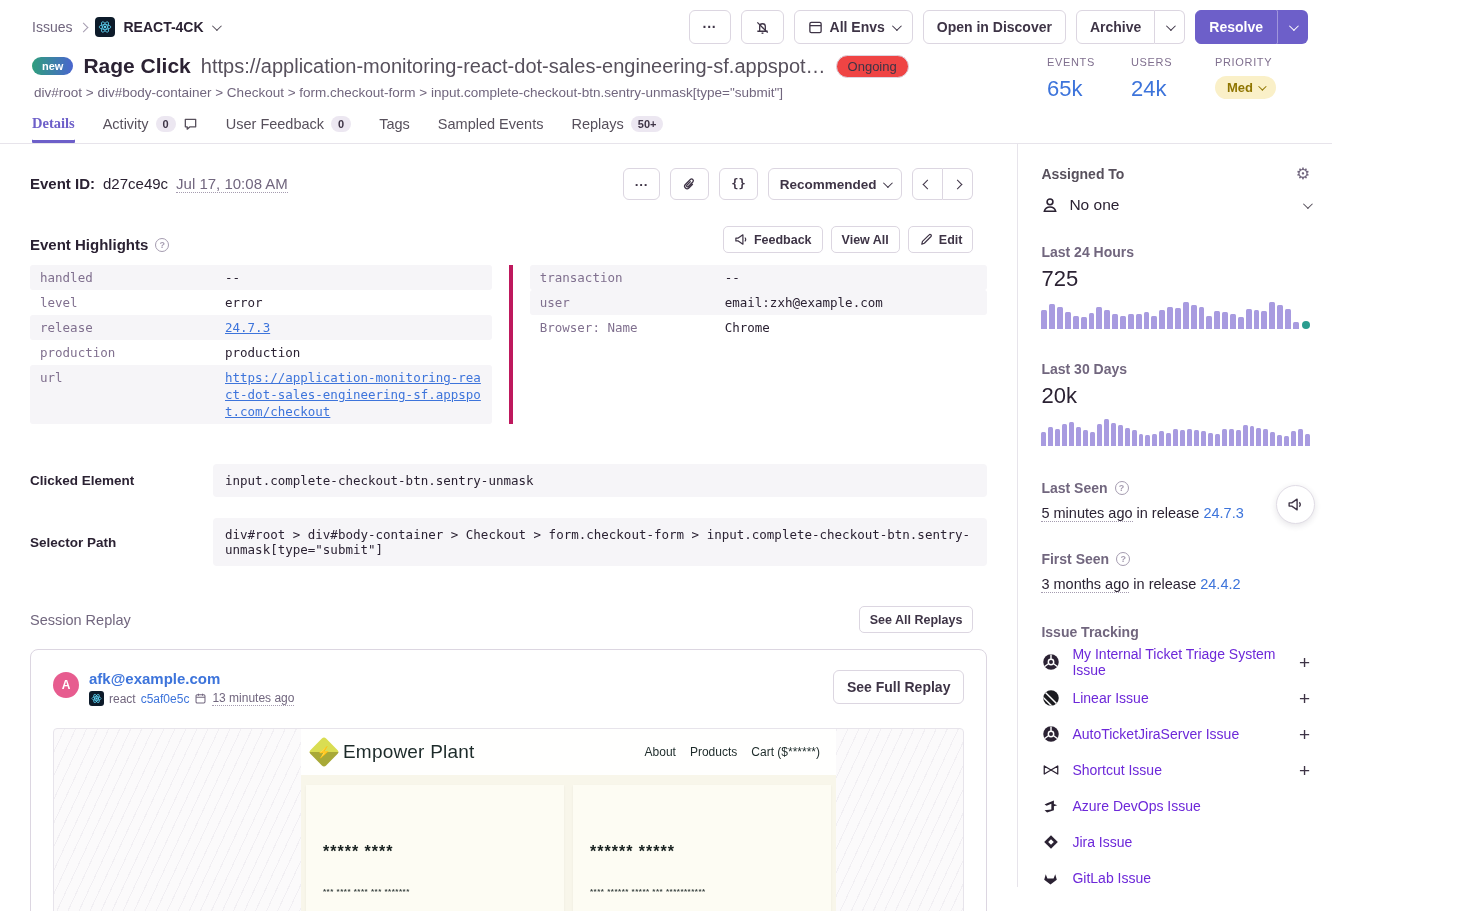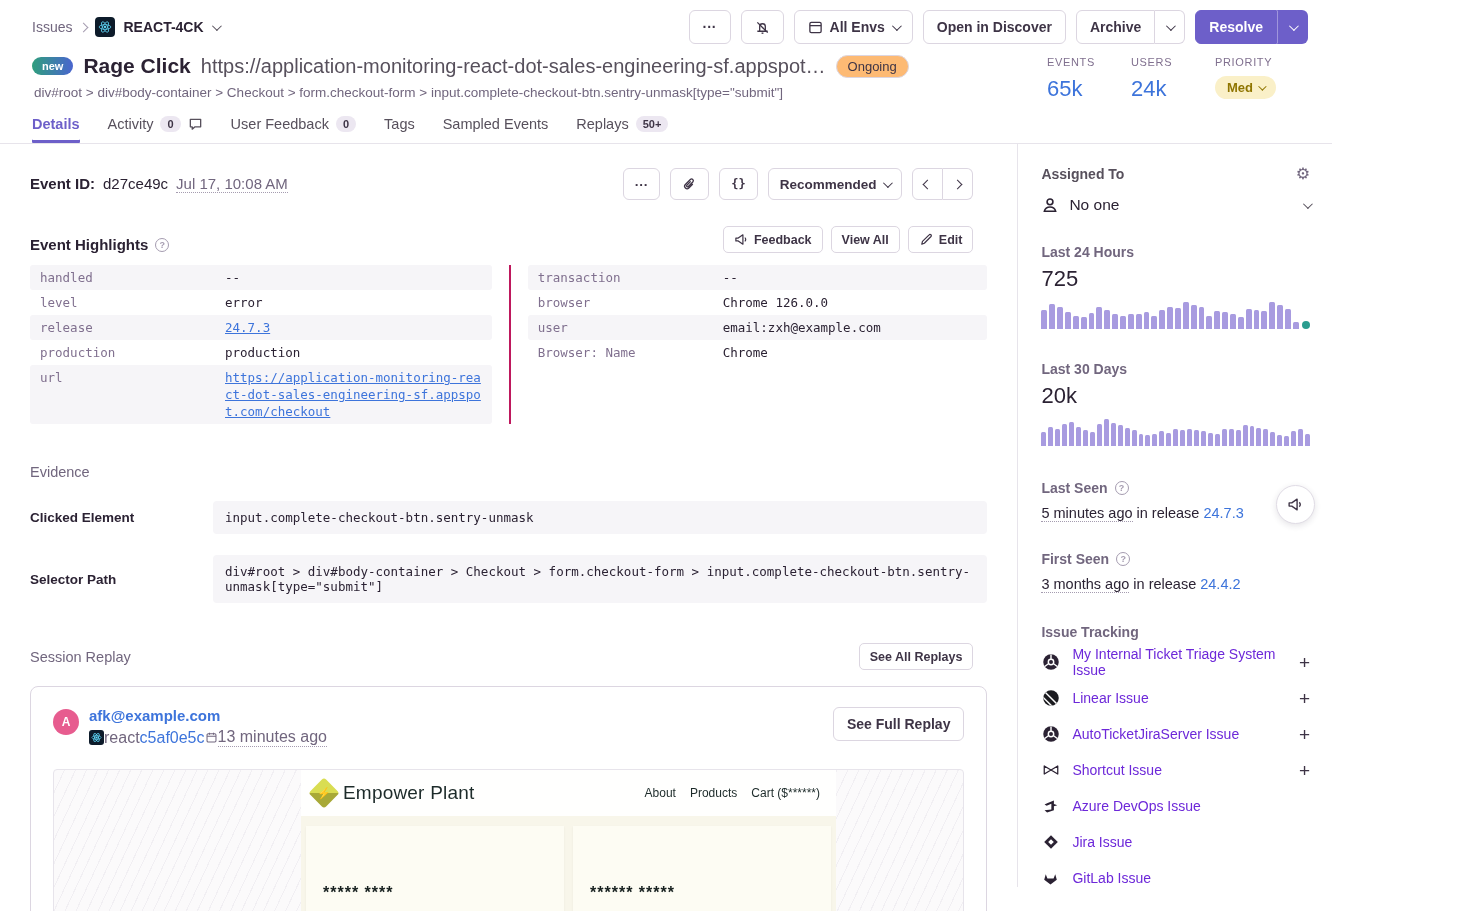--- a/index.html
+++ b/index.html
@@ -29,34 +29,34 @@
   .split .btn.primary:last-child { border-left:1px solid rgba(255,255,255,.35); }
   .icon-14 { width:15px; height:15px; }
 
   
   .title-row { display:flex; justify-content:space-between; padding:4px 32px 0 32px; }
   .title-line { display:flex; align-items:center; gap:10px; max-width:960px; }
   .badge-new { background:linear-gradient(90deg,#2f9e7d,#4a65cf); color:#fff; font-size:11px; font-weight:700;
     padding:3px 10px; border-radius:20px; }
   .issue-title { font-size:21px; font-weight:700; color:#2b2233; white-space:nowrap; }
   .issue-url { font-size:20px; color:#57505c; white-space:nowrap; overflow:hidden; }
-  .pill { border:1px solid #dcd6e1; border-radius:20px; padding:3px 11px; font-size:13px; color:#3e3446; background:#fdba74; }
+  .pill { border:1px solid #dcd6e1; border-radius:20px; padding:3px 11px; font-size:13px; color:#3e3446; background:#ef4444; }
   .subtitle { font-size:13.5px; color:#71667e; margin:7px 0 0 2px; }
   .stats { display:flex; gap:34px; padding-top:2px; margin-right:24px; }
   .stat { text-align:left; min-width:50px; }
   .stat-label { font-size:11px; font-weight:400; letter-spacing:.06em; color:#80708f; margin-bottom:8px; }
   .stat-value { font-size:22px; color:#3d74db; }
   .pill-med { display:inline-flex; align-items:center; gap:5px; background:#faf0c8; color:#8f7500;
     font-size:13px; font-weight:600; border-radius:20px; padding:4px 12px; cursor:pointer; }
   .pill-med .chev { border-width:1.4px; width:6px; height:6px; }
 
   
   .tabs { display:flex; gap:28px; padding:14px 32px 0 32px; border-bottom:1px solid #e7e4eb; height:42px; }
   .tab { display:flex; align-items:center; gap:7px; font-size:14.5px; color:#57505c; padding-bottom:12px; cursor:pointer; }
-  .tab.active { color:#6d5fc9; font-weight:600; box-shadow:inset 0 -3px 0 #6d5fc9; border-radius:0 0 1px 1px; }
+  .tab.active { color:#6d5fc9; font-weight:600; box-shadow:inset 0 -3px 0 #6d5fc9; border-radius:0 0 1px 1px;font-family:Liberation Serif, serif; }
   .tab-badge { background:#ece7f1; color:#3e3446; font-size:11px; font-weight:700; border-radius:20px; padding:2px 7px; }
   .bubble-icon { width:15px; height:15px; }
 
   
   .content { display:flex; height:743px; }
   .main { width:1134px; border-right:1px solid #e7e4eb; padding:24px 30px 0 30px; }
   .sidebar { width:346px; padding:22px 22px 0 23px; }
 
   
   .event-row { display:flex; justify-content:space-between; align-items:center; }
@@ -68,21 +68,21 @@
   .mono-braces { font-family:"DejaVu Sans Mono", monospace; font-size:12px; font-weight:700; }
 
   
   .eh-header { display:flex; justify-content:space-between; align-items:flex-end; margin:26px 0 12px 0; }
   .eh-title { display:flex; align-items:center; gap:7px; font-size:15px; font-weight:700; color:#2b2233; }
   .q-circle { display:inline-flex; align-items:center; justify-content:center; width:14px; height:14px;
     border:1.3px solid #a59cb0; border-radius:50%; color:#a59cb0; font-size:9px; font-weight:700; }
   .eh-buttons { display:flex; gap:8px; margin-right:14px; }
   .btn.xs { height:27px; padding:0 10px; font-size:12.5px; border-radius:5px; gap:5px; }
   .kv-grid { display:grid; grid-template-columns:1fr 1fr; }
-  .kv-col.right { border-left:2px solid #be185d; padding-left:17px; }
+  .kv-col.right { border-left:4px solid #be185d; padding-left:17px; }
   .kv-col.left { padding-right:17px; }
   .kv-row { display:grid; grid-template-columns:185px 1fr; font-family:"DejaVu Sans Mono", monospace;
     font-size:12.5px; padding:4px 10px; line-height:17px; border-radius:3px; }
   .kv-row.alt { background:#f6f5f8; }
   .kv-key { color:#80708f; }
   .kv-val { color:#2b2233; word-break:break-all; }
   .link { color:#3d74db; text-decoration:none; cursor:pointer; }
 
   
   .section-title { font-size:14.5px; color:#71667e; font-weight:400; }
@@ -93,21 +93,21 @@
     font-size:12.5px; color:#2b2233; }
 
   
   .sr-header { display:flex; justify-content:space-between; align-items:center; margin-top:40px; }
   .sr-card { margin-top:16px; border:1px solid #dcd6e1; border-radius:8px; height:400px; padding:20px 22px; overflow:hidden; }
   .sr-meta { display:flex; justify-content:space-between; align-items:flex-start; }
   .sr-user { display:flex; gap:10px; }
   .avatar { width:26px; height:26px; border-radius:50%; background:#e75c8f; color:#fff; font-size:12px; font-weight:700;
     display:flex; align-items:center; justify-content:center; margin-top:2px; }
   .sr-email { font-size:15px; font-weight:700; }
-  .sr-sub { display:flex; align-items:center; margin-top:4px; font-size:16px; color:#71667e; }
+  .sr-sub { display:flex; align-items:center; gap:5px; margin-top:4px; font-size:12px; color:#71667e; }
   .proj-chip.tiny { width:15px; height:15px; border-radius:3px; }
   .dotted-u { border-bottom:1px dotted #a59cb0; }
   .sr-preview { margin-top:22px; height:300px; border:1px solid #e7e4eb; border-radius:4px;
     background:repeating-linear-gradient(115deg,#fbfafb 0 9px,#f1eff3 9px 10px); position:relative; overflow:hidden; }
   .site-frame { position:absolute; left:247px; top:0; width:535px; height:300px; background:#f8f6ea; }
   .site-header { height:46px; background:#fffffe; display:flex; align-items:center; justify-content:space-between; padding:0 16px 0 12px; }
   .site-brand { display:flex; align-items:center; gap:8px; font-size:19px; color:#1d2b2a; letter-spacing:.2px; }
   .logo-diamond { width:22px; height:22px; background:linear-gradient(135deg,#d9dd52 0 50%,#a8a937 50%); transform:rotate(45deg); border-radius:3px; position:relative; }
   .logo-bolt { position:absolute; inset:0; display:flex; align-items:center; justify-content:center; transform:rotate(-45deg); color:#fff; font-size:11px; }
   .site-nav { display:flex; gap:14px; font-size:12px; color:#1d2b2a; }
@@ -332,37 +332,32 @@
           <div class="kv-row alt">
               <span class="kv-key">url</span>
               <span class="kv-val link" style="text-decoration:underline">https://application-monitoring-react-dot-sales-engineering-sf.appspot.com/checkout</span>
             </div>
         </div>
         <div class="kv-col right">
           <div class="kv-row alt">
               <span class="kv-key">transaction</span>
               <span class="kv-val">--</span>
             </div>
-          <div class="kv-row">
-              <span class="kv-key">browser</span>
-              <span class="kv-val">Chrome 126.0.0</span>
-            </div>
           <div class="kv-row alt">
               <span class="kv-key">user</span>
               <span class="kv-val">email:zxh@example.com</span>
             </div>
           <div class="kv-row">
               <span class="kv-key">Browser: Name</span>
               <span class="kv-val">Chrome</span>
             </div>
         </div>
       </div>
 
       <div class="evidence">
-        <div class="section-title">Evidence</div>
         <div class="ev-row">
           <span class="ev-label">Clicked Element</span>
           <div class="ev-box">input.complete-checkout-btn.sentry-unmask</div>
         </div>
         <div class="ev-row">
           <span class="ev-label">Selector Path</span>
           <div class="ev-box">div#root &gt; div#body-container &gt; Checkout &gt; form.checkout-form &gt; input.complete-checkout-btn.sentry-unmask[type="submit"]</div>
         </div>
       </div>
 

